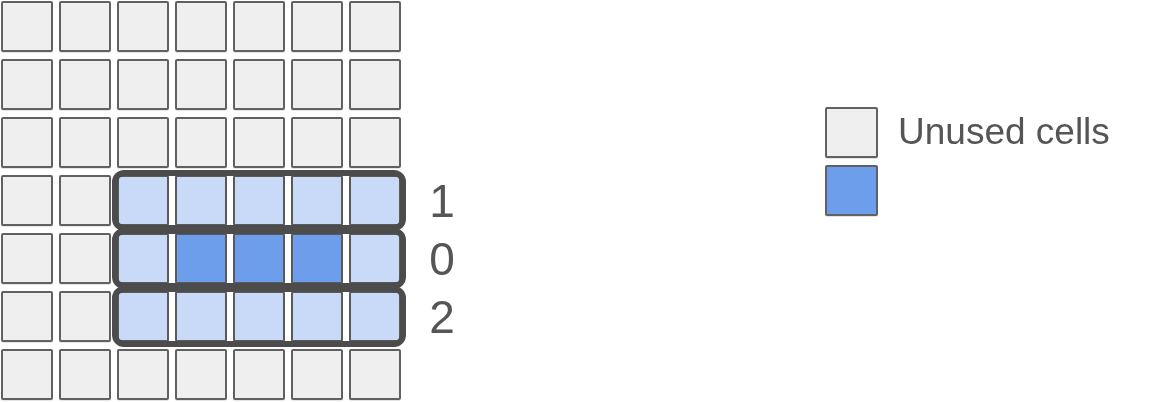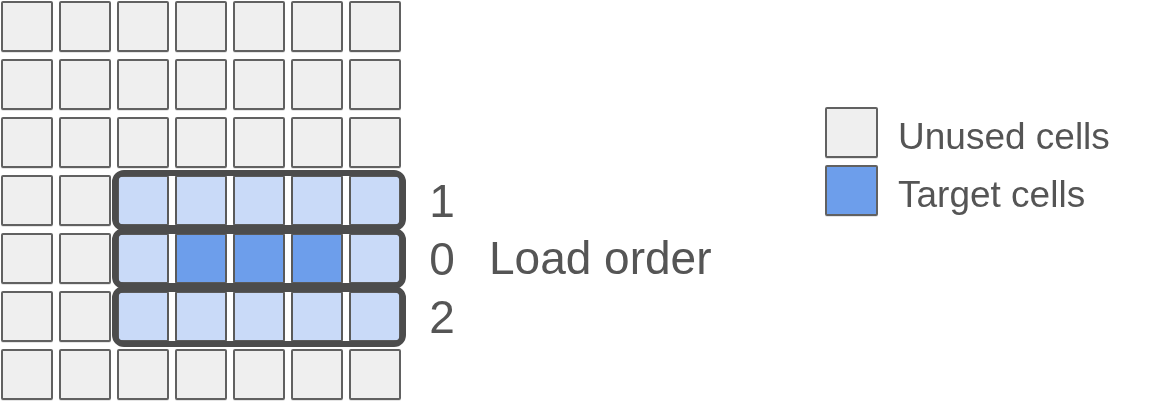--- a/index.html
+++ b/index.html
@@ -66,21 +66,21 @@
     color: #555555;
     white-space: nowrap;
   }
   .legend {
     position: absolute;
     left: 825px;
     top: 106px;
   }
   .legend-item {
     display: flex;
-    align-items: flex-end;
+    align-items: center;
     height: 52px;
     margin-bottom: 6px;
   }
   .legend-swatch {
     box-sizing: border-box;
     width: 53px;
     height: 51px;
     border: 2px solid #616161;
     border-radius: 2px;
     box-shadow: 0 1px 0 rgba(0,0,0,0.10);
@@ -149,24 +149,22 @@
       <div class="cell" style="background: rgb(239, 239, 239);"></div>
     </div>
   <div id="overlays">
       <div class="group-outline" style="top: 170px; border-color: rgb(76, 76, 76);"></div>
       <div class="row-label" style="top: 175px;">1</div>
       <div class="group-outline" style="top: 228px; border-color: rgb(76, 76, 76);"></div>
       <div class="row-label" style="top: 233px;">0</div>
       <div class="group-outline" style="top: 286px; border-color: rgb(76, 76, 76);"></div>
       <div class="row-label" style="top: 291px;">2</div>
     </div>
-  <div class="caption">Load order</div>
   <div class="legend" id="legend">
       <div class="legend-item">
         <div class="legend-swatch" style="background: rgb(239, 239, 239);"></div>
         <div class="legend-label">Unused cells</div>
       </div>
       <div class="legend-item">
         <div class="legend-swatch" style="background: rgb(109, 158, 235);"></div>
-        <div class="legend-label">Target cells</div>
       </div>
     </div>
 </div>
 
 </body></html>

